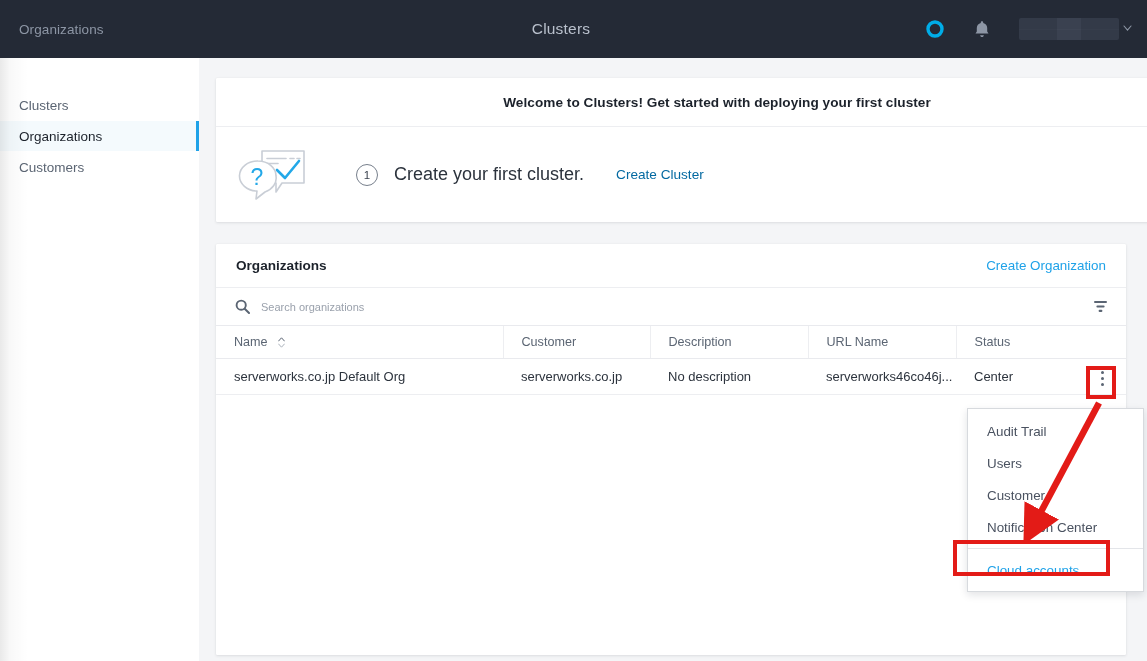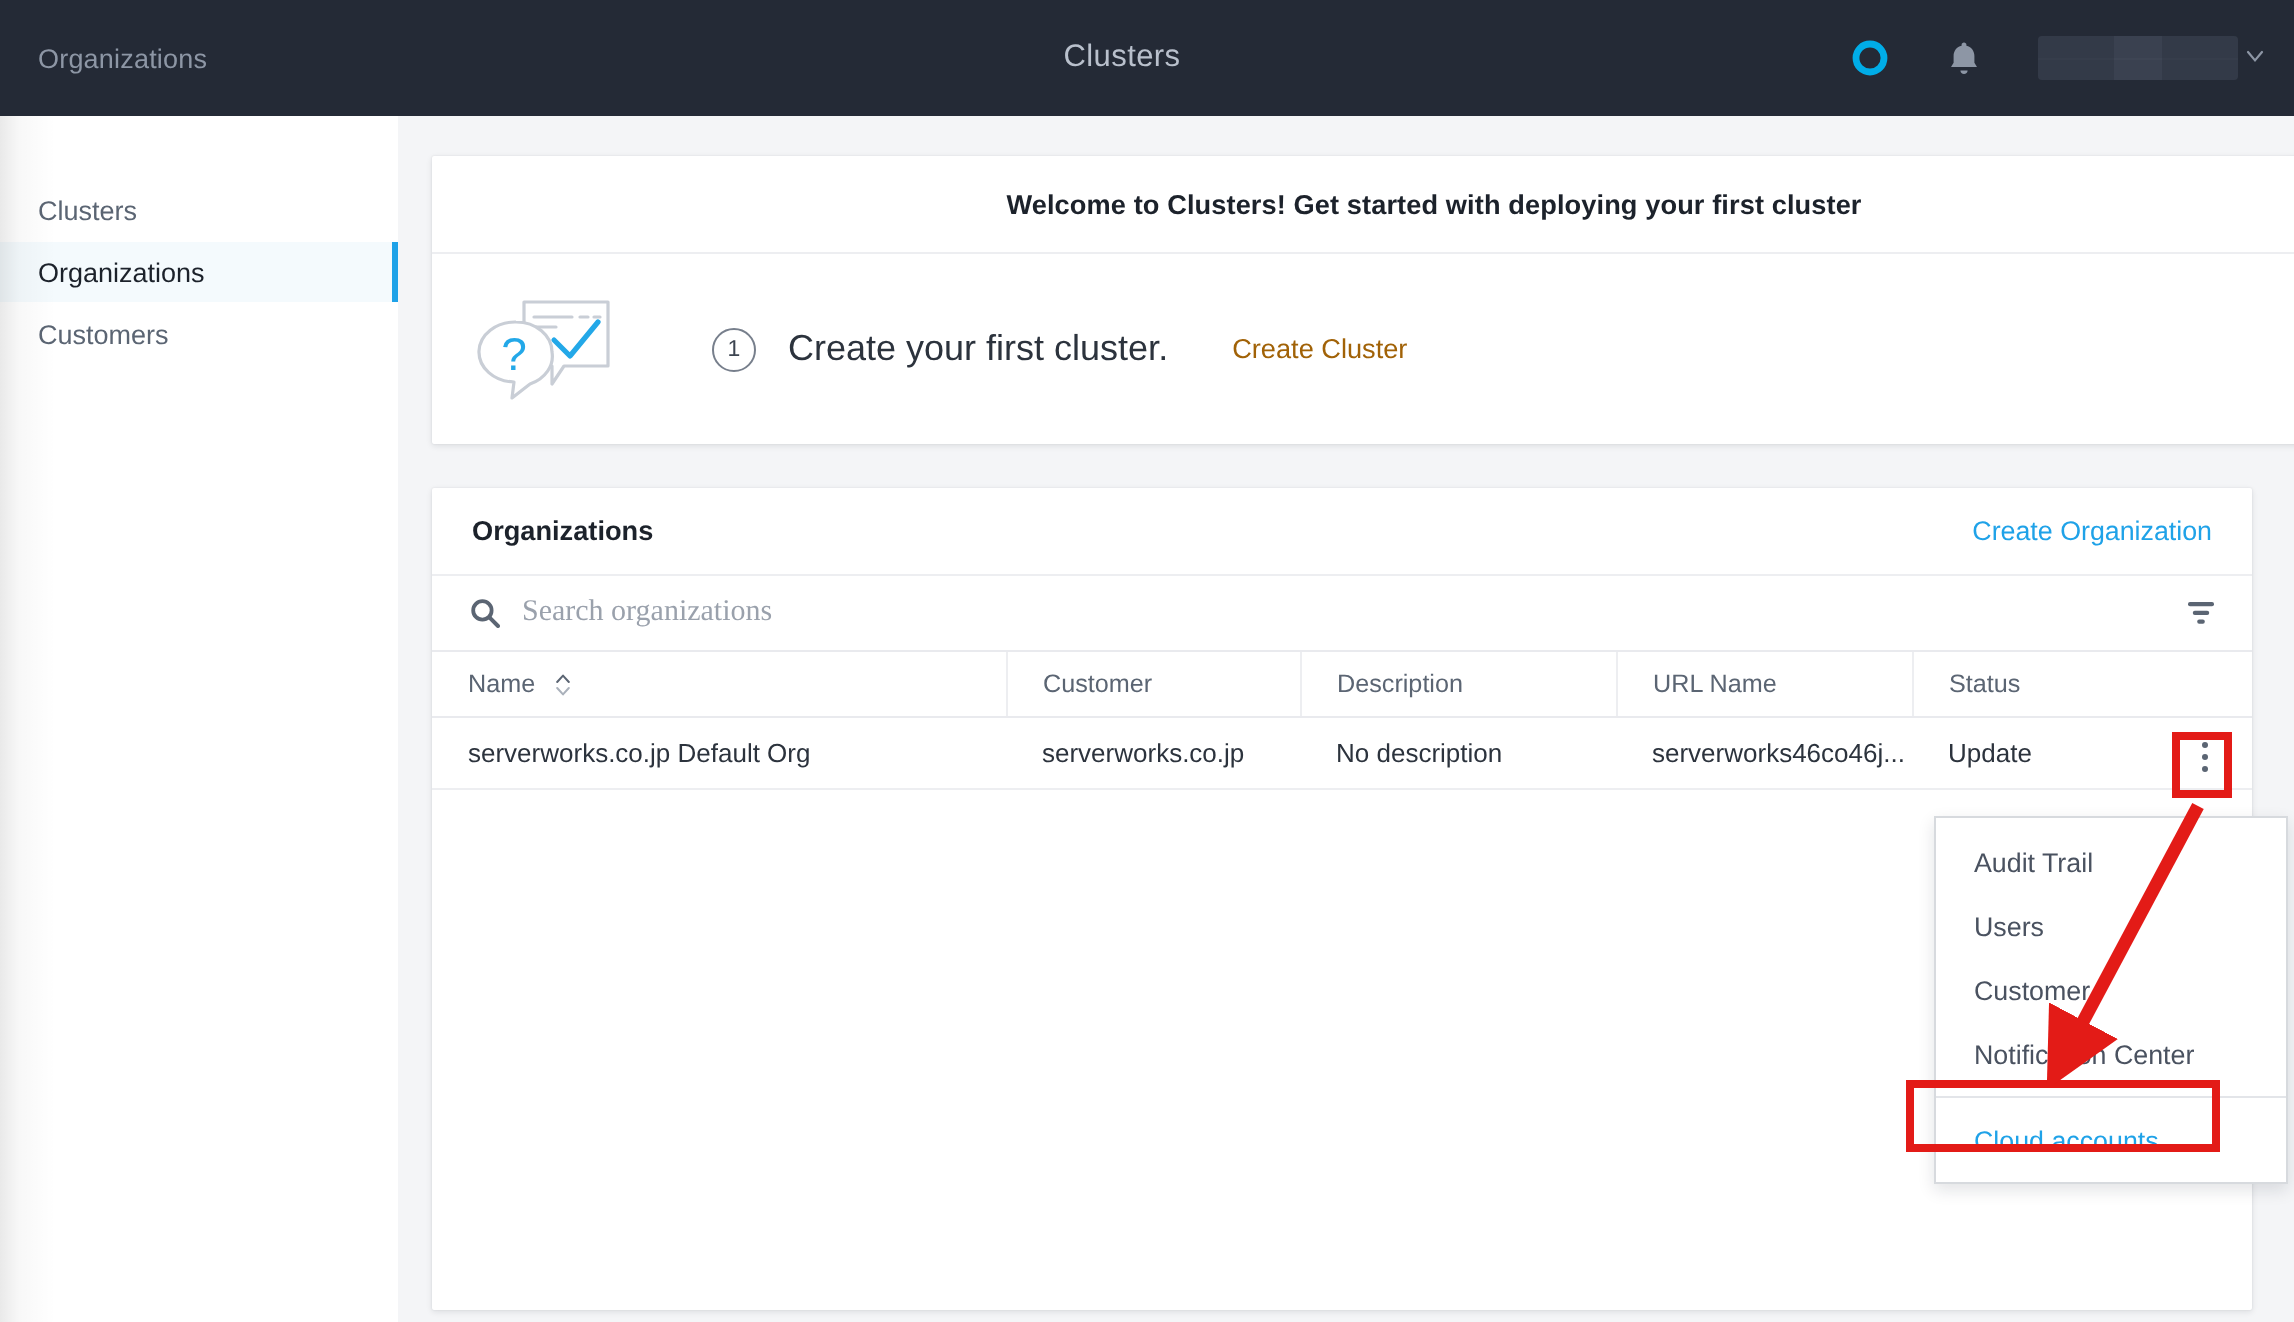--- a/index.html
+++ b/index.html
@@ -91,39 +91,39 @@
     height:95px; display:flex; align-items:center; padding-left:20px;
   }
   .welcome-illus { width:72px; height:56px; flex:none; margin-right:48px; }
   .step-row { display:flex; align-items:center; gap:16px; }
   .step-num {
     width:22px; height:22px; border-radius:50%; border:1px solid #777f8c;
     display:flex; align-items:center; justify-content:center;
     font-size:11.5px; color:#3c4椒; color:#3c4450;
   }
   .step-text { font-size:18px; color:#2c333d; }
-  .step-link { font-size:13.6px; color:#a16207; margin-left:16px; cursor:pointer; }
+  .step-link { font-size:13.6px; color:#0369a1; margin-left:16px; cursor:pointer; }
 
   
   .orgs-card { width:910px; margin-top:22px; height:411px; position:relative; }
   .orgs-head {
     height:44px; display:flex; align-items:center; justify-content:space-between;
     padding:0 20px; border-bottom:1px solid #edeef1;
   }
   .orgs-title { font-size:13.6px; font-weight:bold; color:#1c222b; }
   .orgs-create { font-size:13.4px; color:#1fa2e8; cursor:pointer; }
 
   .search-row {
     height:38px; display:flex; align-items:center; justify-content:space-between;
     padding:0 18px 0 19px; border-bottom:1px solid #e9eaee;
   }
   .search-left { display:flex; align-items:center; gap:11px; flex:1; }
   .search-input {
-    border:none; outline:none; font-size:15px; color:#0f172a;
-    font-family:Liberation Serif, serif; width:320px; background:transparent;
+    border:none; outline:none; font-size:11px; color:#0f172a;
+    font-family:Liberation Sans, sans-serif; width:320px; background:transparent;
   }
   .search-input::placeholder{ color:#9aa1ac; }
 
   table.orgs { width:100%; border-collapse:collapse; table-layout:fixed; }
   table.orgs th {
     height:32px; font-size:12.6px; font-weight:normal; color:#5b6573;
     text-align:left; padding:0 0 0 18px; border-bottom:1px solid #e9eaee;
     border-right:1px solid #edeef1; vertical-align:middle;
   }
   table.orgs th:last-child { border-right:none; }
@@ -293,21 +293,21 @@
             <th>URL Name</th>
             <th colspan="2">Status</th>
           </tr>
         </thead>
         <tbody>
           <tr>
             <td>serverworks.co.jp Default Org</td>
             <td>serverworks.co.jp</td>
             <td class="muted">No description</td>
             <td>serverworks46co46j...</td>
-            <td>Update</td>
+            <td>Center</td>
             <td class="kebab-cell">
               <span class="kebab-btn">
                 <span class="kebab-dot"></span>
                 <span class="kebab-dot"></span>
                 <span class="kebab-dot"></span>
               </span>
             </td>
           </tr>
         </tbody>
       </table>

